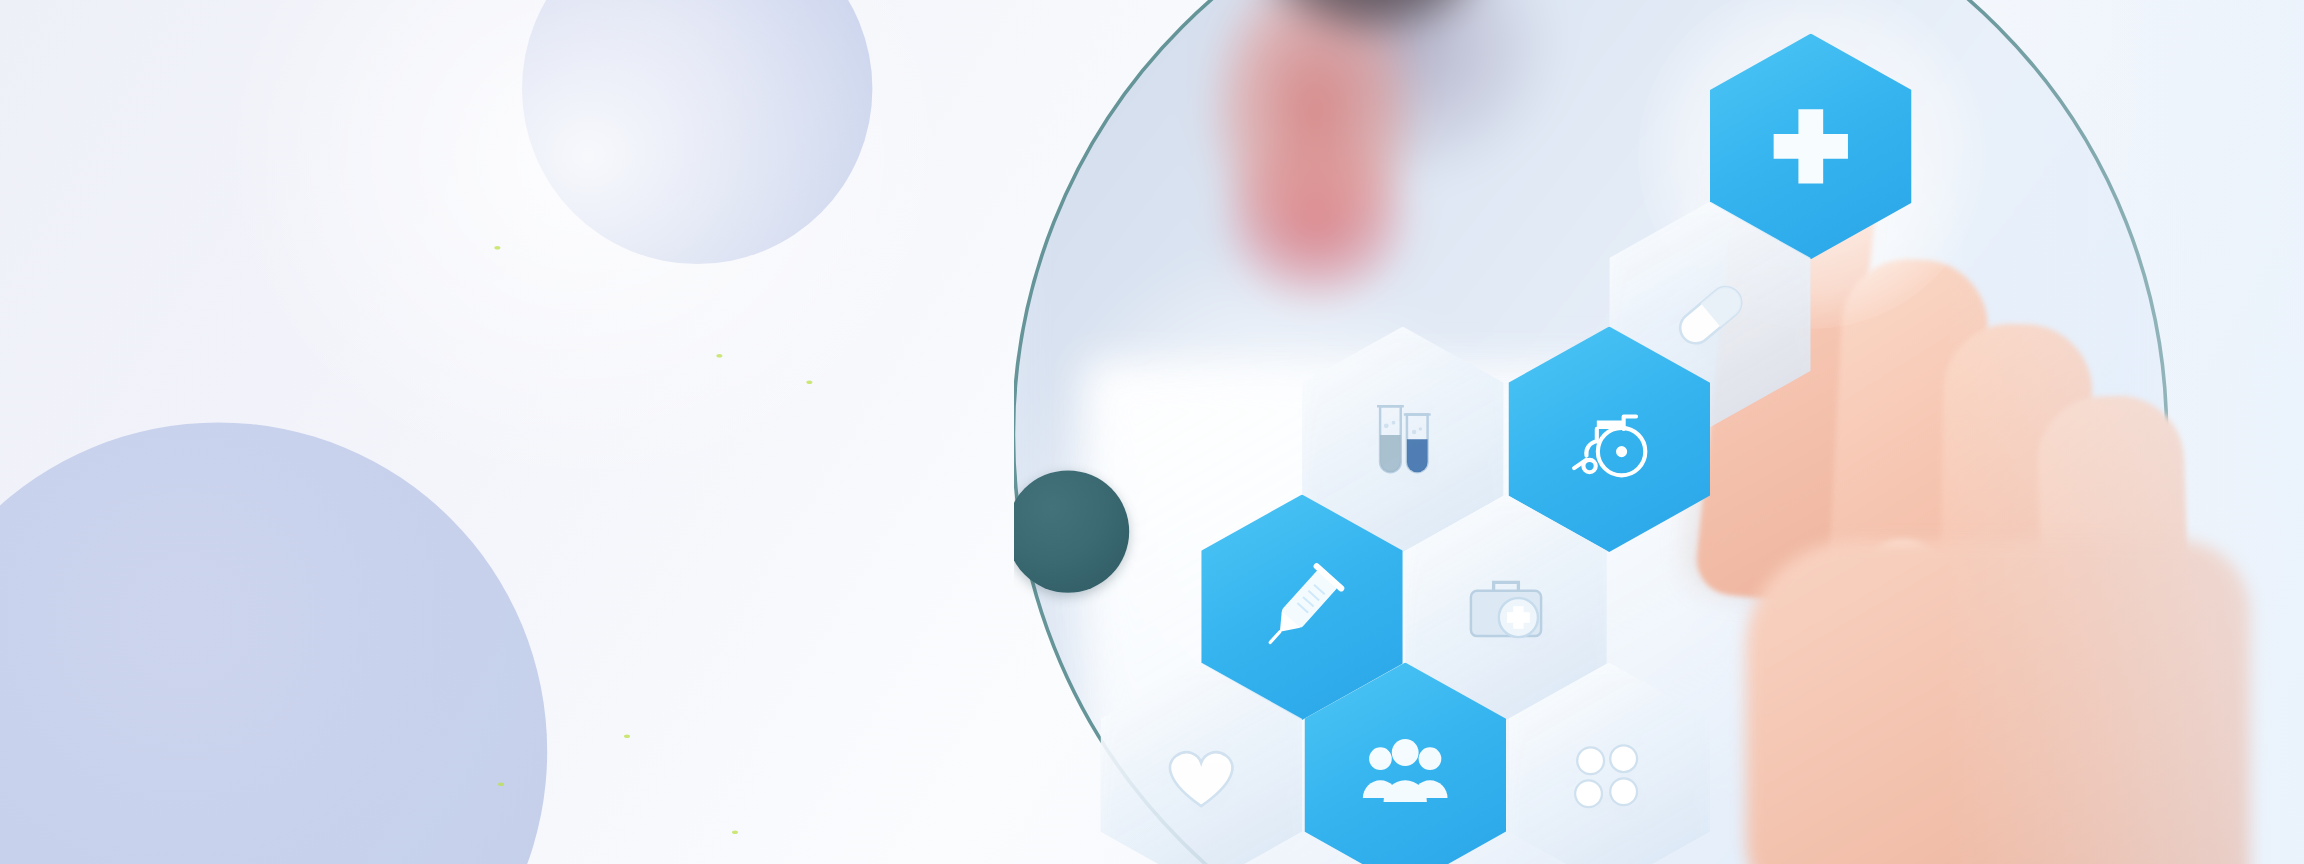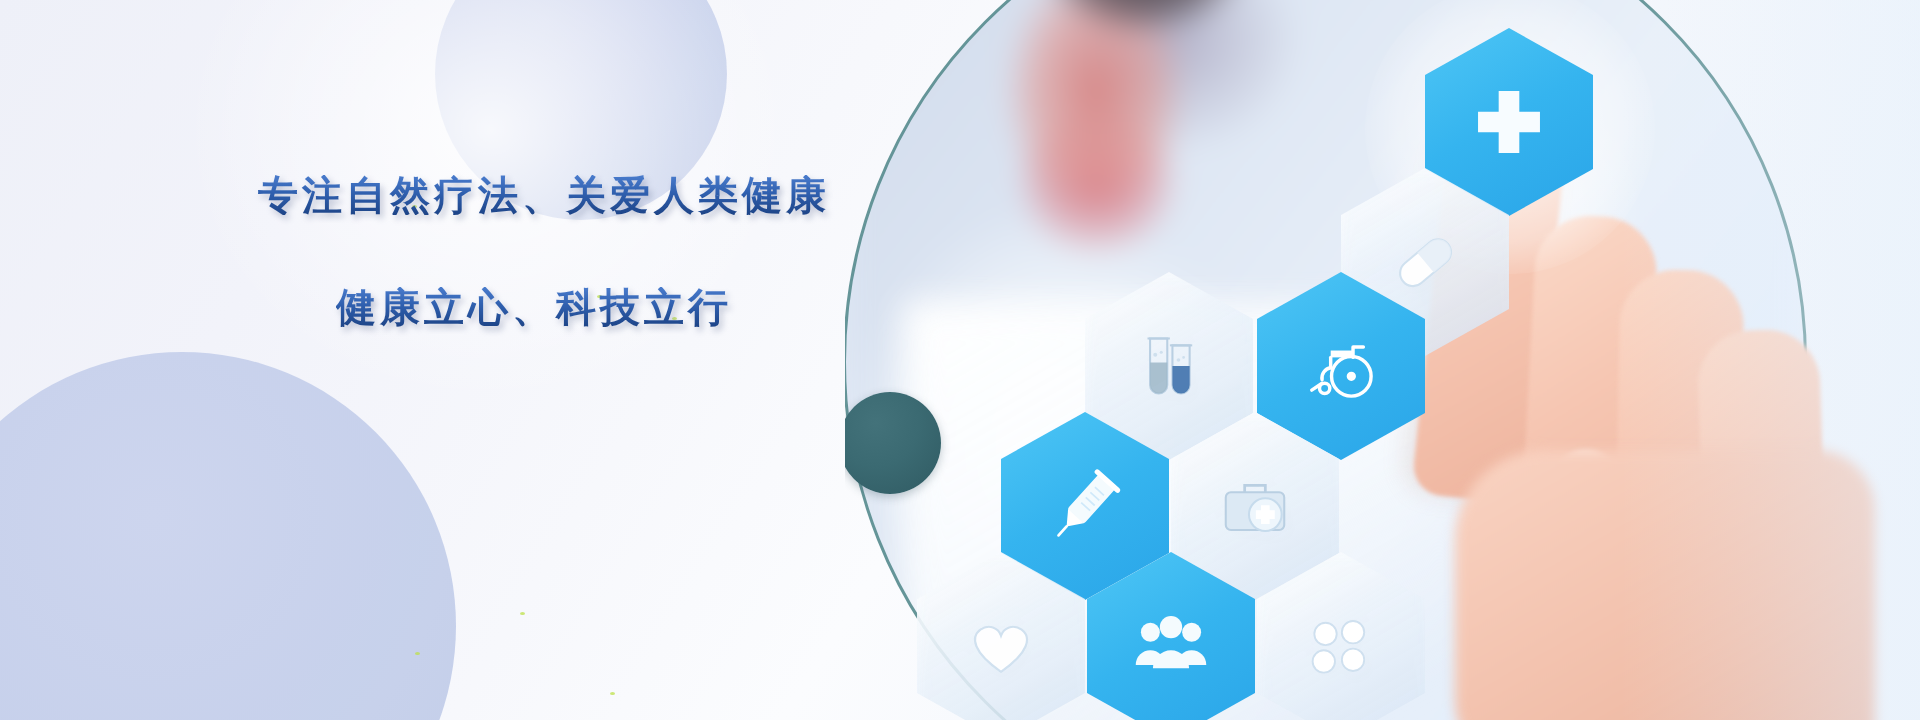--- a/index.html
+++ b/index.html
@@ -220,24 +220,20 @@
   <div class="deco-circle" id="circle-haze"></div>
 
   <span class="speck" style="left:412px;top:205px;"></span>
   <span class="speck" style="left:597px;top:295px;"></span>
   <span class="speck" style="left:672px;top:317px;"></span>
   <span class="speck" style="left:520px;top:612px;"></span>
   <span class="speck" style="left:415px;top:652px;"></span>
   <span class="speck" style="left:610px;top:692px;"></span>
   <span class="speck" style="left:940px;top:570px;"></span>
 
-  <div id="headline">
-    <div class="headline-line" id="headline-line-1">专注自然疗法、关爱人类健康</div>
-    <div class="headline-line" id="headline-line-2">健康立心、科技立行</div>
-  </div>
 
   <div id="photo-stage">
 
     <div id="photo-disc">
       <div id="photo-person"></div>
       <div id="photo-coat"></div>
     </div>
 
     <div id="photo-ring"></div>
     <div id="ring-dot"></div>

